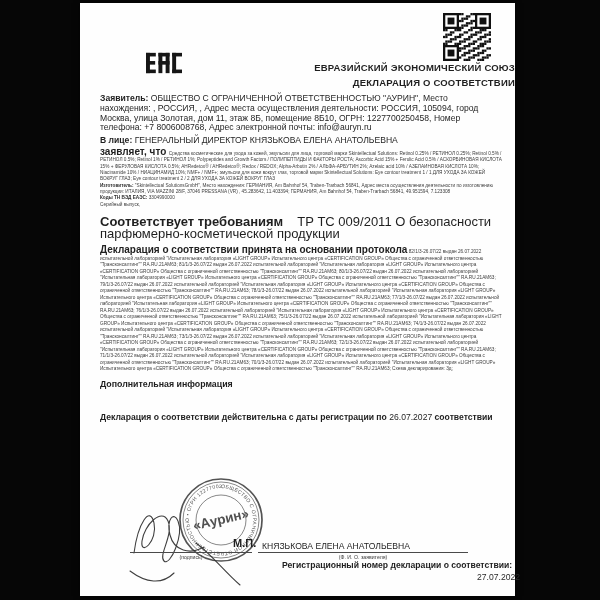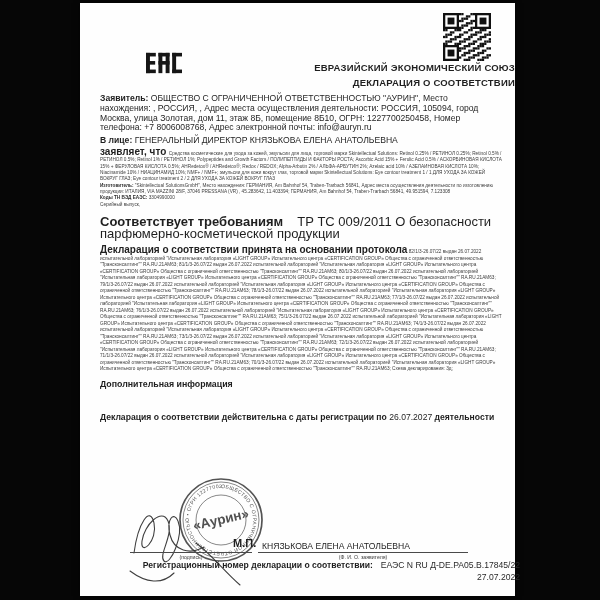--- a/index.html
+++ b/index.html
@@ -238,21 +238,21 @@
       <b class="inl">Соответствует требованиям</b><span class="gap"></span><span>ТР ТС 009/2011 О безопасности парфюмерно-косметической продукции</span>
     </div>
 
     <div class="abs basis-block tiny">
       <span class="big-label">Декларация о соответствии принята на основании протокола</span> <span>82/1/3-26.07/22 выдан 26.07.2022  испытательной лабораторией "Испытательная лаборатория «LIGHT GROUP» Испытательного центра «CERTIFICATION GROUP» Общества с ограниченной ответственностью "Трансконсалтинг"" RA.RU.21АМ63; 81/1/3-26.07/22 выдан 26.07.2022  испытательной лабораторией "Испытательная лаборатория «LIGHT GROUP» Испытательного центра «CERTIFICATION GROUP» Общества с ограниченной ответственностью "Трансконсалтинг"" RA.RU.21АМ63; 80/1/3-26.07/22 выдан 26.07.2022  испытательной лабораторией "Испытательная лаборатория «LIGHT GROUP» Испытательного центра «CERTIFICATION GROUP» Общества с ограниченной ответственностью "Трансконсалтинг"" RA.RU.21АМ63; 79/1/3-26.07/22 выдан 26.07.2022  испытательной лабораторией "Испытательная лаборатория «LIGHT GROUP» Испытательного центра «CERTIFICATION GROUP» Общества с ограниченной ответственностью "Трансконсалтинг"" RA.RU.21АМ63; 78/1/3-26.07/22 выдан 26.07.2022  испытательной лабораторией "Испытательная лаборатория «LIGHT GROUP» Испытательного центра «CERTIFICATION GROUP» Общества с ограниченной ответственностью "Трансконсалтинг"" RA.RU.21АМ63; 77/1/3-26.07/22 выдан 26.07.2022  испытательной лабораторией "Испытательная лаборатория «LIGHT GROUP» Испытательного центра «CERTIFICATION GROUP» Общества с ограниченной ответственностью "Трансконсалтинг"" RA.RU.21АМ63; 76/1/3-26.07/22 выдан 26.07.2022  испытательной лабораторией "Испытательная лаборатория «LIGHT GROUP» Испытательного центра «CERTIFICATION GROUP» Общества с ограниченной ответственностью "Трансконсалтинг"" RA.RU.21АМ63; 75/1/3-26.07/22 выдан 26.07.2022  испытательной лабораторией "Испытательная лаборатория «LIGHT GROUP» Испытательного центра «CERTIFICATION GROUP» Общества с ограниченной ответственностью "Трансконсалтинг"" RA.RU.21АМ63; 74/1/3-26.07/22 выдан 26.07.2022  испытательной лабораторией "Испытательная лаборатория «LIGHT GROUP» Испытательного центра «CERTIFICATION GROUP» Общества с ограниченной ответственностью "Трансконсалтинг"" RA.RU.21АМ63; 73/1/3-26.07/22 выдан 26.07.2022  испытательной лабораторией "Испытательная лаборатория «LIGHT GROUP» Испытательного центра «CERTIFICATION GROUP» Общества с ограниченной ответственностью "Трансконсалтинг"" RA.RU.21АМ63; 72/1/3-26.07/22 выдан 26.07.2022  испытательной лабораторией "Испытательная лаборатория «LIGHT GROUP» Испытательного центра «CERTIFICATION GROUP» Общества с ограниченной ответственностью "Трансконсалтинг"" RA.RU.21АМ63; 71/1/3-26.07/22 выдан 26.07.2022  испытательной лабораторией "Испытательная лаборатория «LIGHT GROUP» Испытательного центра «CERTIFICATION GROUP» Общества с ограниченной ответственностью "Трансконсалтинг"" RA.RU.21АМ63; 70/1/3-26.07/22 выдан 26.07.2022  испытательной лабораторией "Испытательная лаборатория «LIGHT GROUP» Испытательного центра «CERTIFICATION GROUP» Общества с ограниченной ответственностью "Трансконсалтинг"" RA.RU.21АМ63; Схема декларирования: 3д;</span>
     </div>
 
     <div class="abs addinfo-block">Дополнительная информация</div>
 
     <div class="abs validity-block">
-      <b class="inl">Декларация о соответствии действительна с даты регистрации по</b> <span>26.07.2027</span> <b class="inl">деятельности</b>
+      <b class="inl">Декларация о соответствии действительна с даты регистрации по</b> <span>26.07.2027</span> <b class="inl">соответствии</b>
     </div>
 
     <svg class="abs seal-svg" viewBox="0 0 114 114" aria-hidden="true">
       <defs>
         <path id="ringPath" d="M 57,25 A 32,32 0 1 1 56.99,25"></path>
       </defs>
       <circle cx="57" cy="57" r="41" fill="none" stroke="#3c3c3c" stroke-width="1.7"></circle>
       <circle cx="57" cy="57" r="38" fill="none" stroke="#3c3c3c" stroke-width="0.7"></circle>
       <circle cx="57" cy="57" r="25" fill="none" stroke="#3c3c3c" stroke-width="0.7"></circle>
       <text font-size="5.1" fill="#3c3c3c" letter-spacing="0.4">
@@ -274,21 +274,20 @@
     <div class="abs line sig-line"></div>
     <div class="abs sig-caption">(подпись)</div>
 
     <div class="abs fio-name">КНЯЗЬКОВА ЕЛЕНА АНАТОЛЬЕВНА</div>
     <div class="abs line fio-line"></div>
     <div class="abs fio-caption">(Ф. И. О. заявителя)</div>
 
     <div class="abs registration-block">
       <div class="reg-row">
         <span class="reg-label">Регистрационный номер декларации о соответствии:</span>
-        <span class="reg-value">ЕАЭС N RU Д-DE.РА05.В.17845/22</span>
       </div>
       <div class="reg-row">
         <span class="reg-value">27.07.2022</span>
       </div>
     </div>
 
   </div>
 </div>
 
 </body></html>

